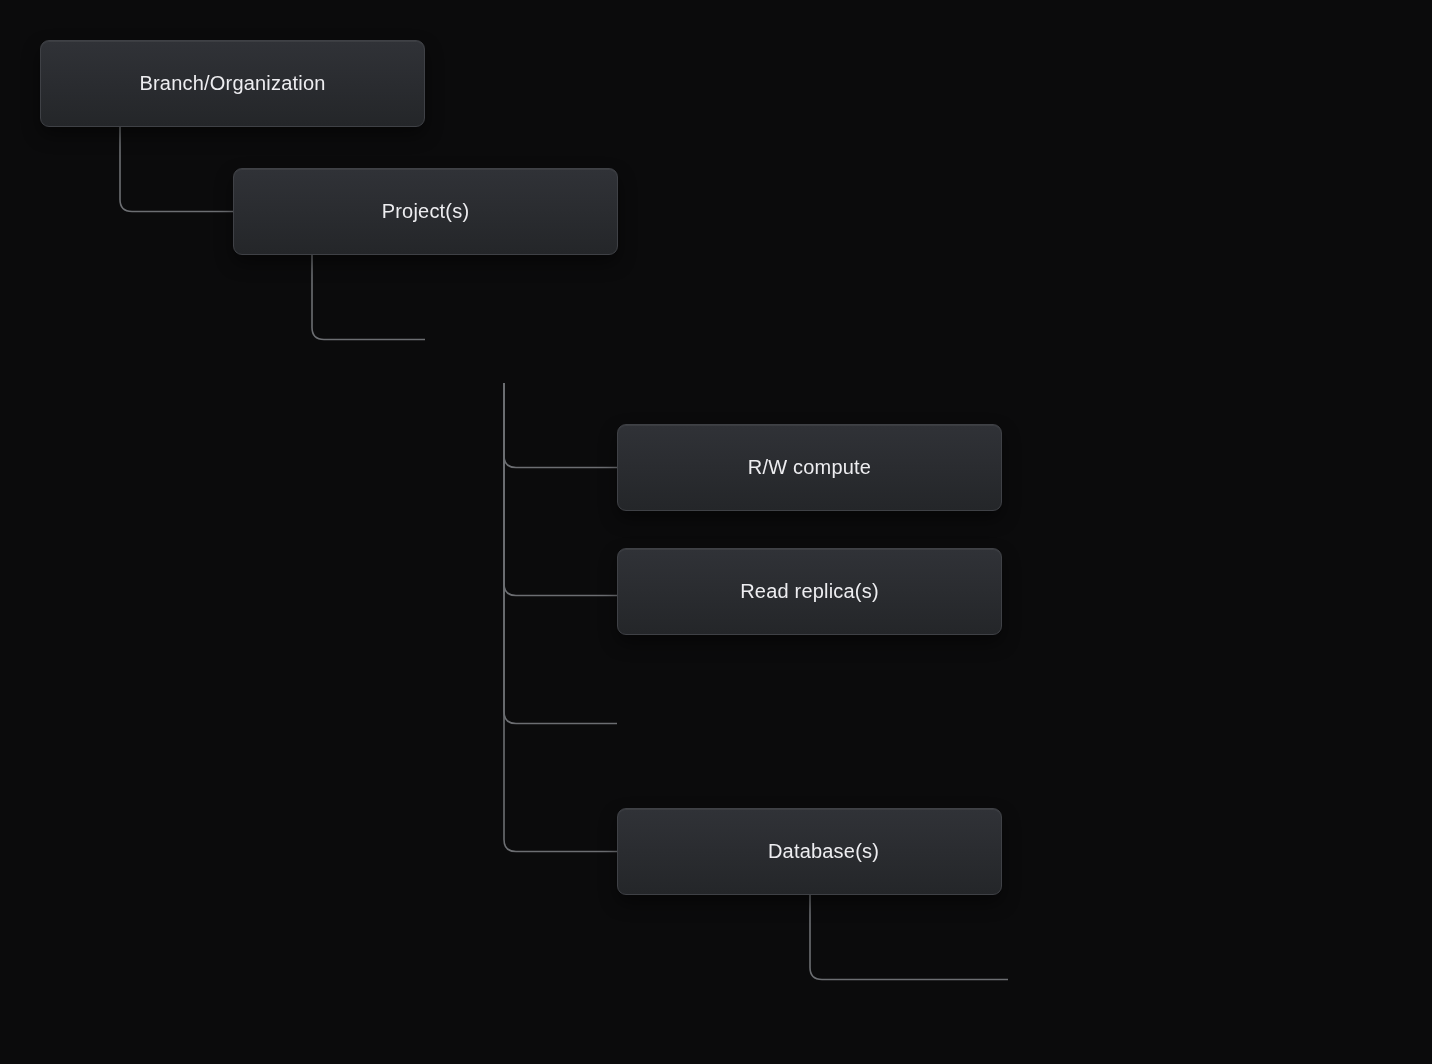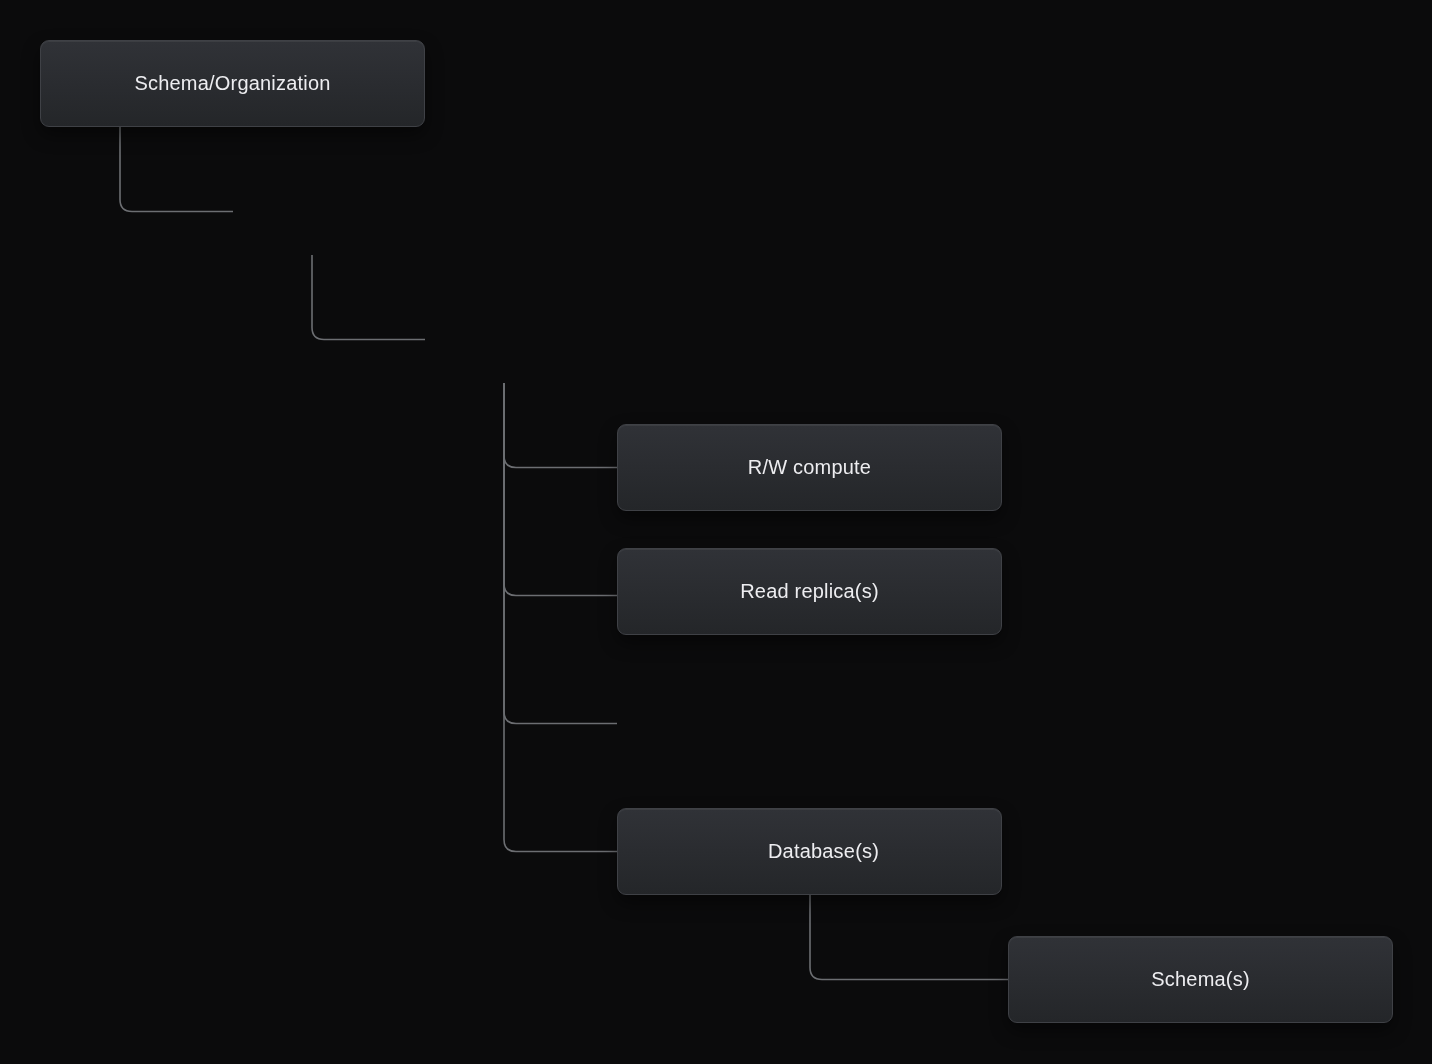--- a/index.html
+++ b/index.html
@@ -62,35 +62,35 @@
     <path d="M 120 127 V 199.5 Q 120 211.5 132 211.5 H 233" stroke="#6c6e72"></path>
     <path d="M 312 255 V 327.5 Q 312 339.5 324 339.5 H 425" stroke="#6c6e72"></path>
     <path d="M 504 383 V 455.5 Q 504 467.5 516 467.5 H 617" stroke="#6c6e72"></path>
     <path d="M 504 383 V 583.5 Q 504 595.5 516 595.5 H 617" stroke="#6c6e72"></path>
     <path d="M 504 383 V 711.5 Q 504 723.5 516 723.5 H 617" stroke="#6c6e72"></path>
     <path d="M 504 383 V 839.5 Q 504 851.5 516 851.5 H 617" stroke="#6c6e72"></path>
     <path d="M 810 895 V 967.5 Q 810 979.5 822 979.5 H 1008" stroke="#6c6e72"></path>
   </svg>
 
   <div class="node n-account">
-    <span class="label">Schema/Organization</span>
+    <span class="label">Branch/Organization</span>
   </div>
 
+  <div class="node n-project">
+    <span class="label">Project(s)</span>
+  </div>
 
 
   <div class="node n-rw">
     <span class="label">R/W compute</span>
   </div>
 
   <div class="node n-replica">
     <span class="label">Read replica(s)</span>
   </div>
 
 
   <div class="node n-database">
     <span class="label">Database(s)</span>
   </div>
 
-  <div class="node n-schema">
-    <span class="label">Schema(s)</span>
-  </div>
 
 </div>
 
 </body></html>

